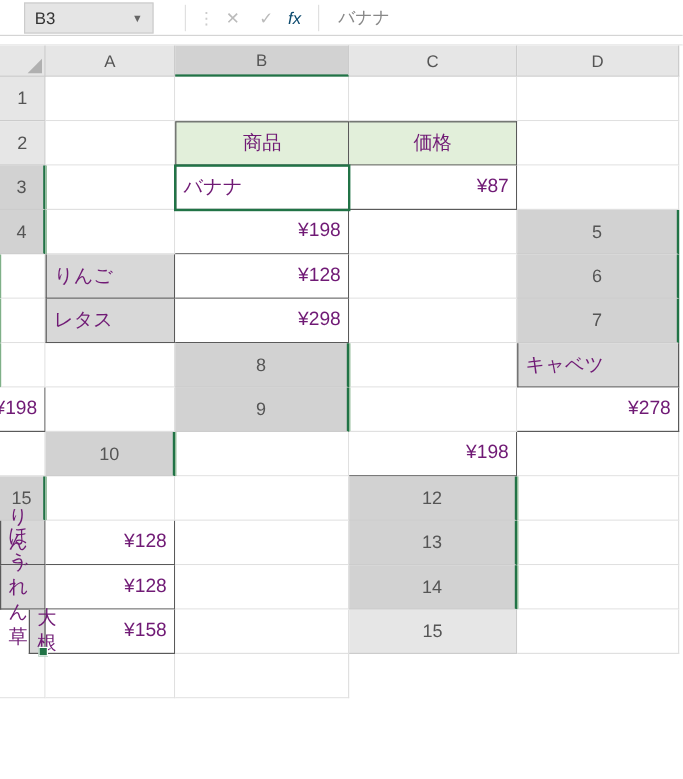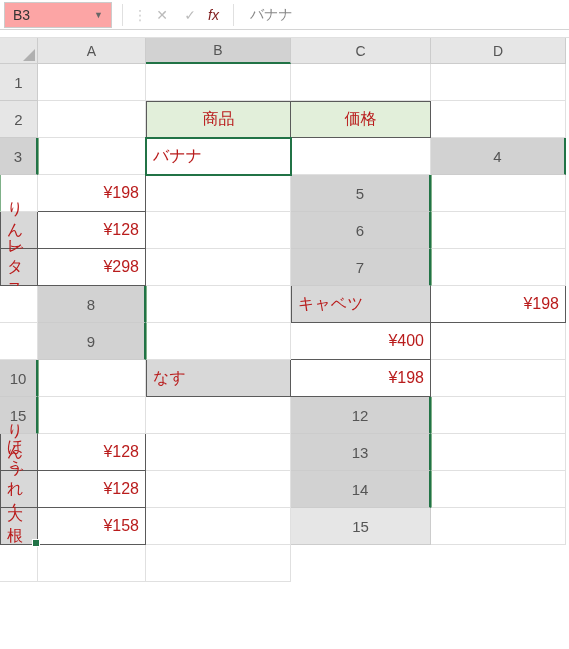--- a/index.html
+++ b/index.html
@@ -15,26 +15,26 @@
     align-items: center;
     height: 30px;
     border-bottom: 1px solid #d4d4d4;
     background: #fff;
     padding: 0;
   }
   .name-box {
     width: 108px;
     height: 26px;
     border: 1px solid #ccc;
-    margin: 2px 4px;
+    margin: 2px 20px;
     padding: 2px 8px;
     display: flex;
     align-items: center;
     justify-content: space-between;
-    background: #fca5a5;
+    background: #e5e5e5;
   }
   .name-box-text { font-size: 14px; }
   .name-box-arrow { color: #666; font-size: 9px; }
   .fb-sep {
     width: 1px;
     height: 22px;
     background: #e0e0e0;
     margin: 0 6px;
   }
   .fb-grip {
@@ -46,21 +46,21 @@
   .fb-btn {
     width: 24px;
     height: 24px;
     display: flex;
     align-items: center;
     justify-content: center;
     color: #bbb;
     font-size: 14px;
     margin: 0 2px;
   }
-  .fb-fx { font-style: italic; color: #7f1d1d; font-size: 14px; margin: 0 8px 0 4px; }
+  .fb-fx { font-style: italic; color: #0c4a6e; font-size: 14px; margin: 0 8px 0 4px; }
   .fb-input {
     flex: 1;
     height: 26px;
     padding: 2px 10px;
     display: flex;
     align-items: center;
     color: #888;
   }
   .separator-row { height: 8px; background: #fff; border-bottom: 1px solid #e0e0e0; }
   .sheet {
@@ -115,37 +115,37 @@
     border-right: 2px solid #217346;
   }
   .cell {
     border-right: 1px solid #e0e0e0;
     border-bottom: 1px solid #e0e0e0;
     height: 37px;
     display: flex;
     align-items: center;
     padding: 11px 6px;
     font-size: 16px;
-    color: #b91c1c;
+    color: #701a75;
     background: #fff;
   }
   .tbl { border-right: 1px solid #5a5a5a; border-bottom: 1px solid #5a5a5a; }
   .tbl.left { border-left: 1px solid #5a5a5a; }
   .tbl.top { border-top: 1px solid #5a5a5a; }
   .th {
     background: #e2efda;
     justify-content: center;
     font-size: 16px;
   }
   .price { justify-content: flex-end; }
   .selcell { background: #d8d8d8; }
   .active { background: #fff; outline: 2px solid #217346; outline-offset: -1px; z-index: 2; position: relative; }
   .selrange-a { border-left: 1px solid #7fb088; border-right: 1px solid #e0e0e0; }
   .selrange-d { border-right: 1px solid #e0e0e0; }
-  .handle-cell { position: relative; }
+  .handle-cell { position: relative; margin-left: 24px; }
   .handle-cell::after {
     content: "";
     position: absolute;
     right: -3px;
     bottom: -3px;
     width: 6px;
     height: 6px;
     background: #217346;
     border: 1px solid #fff;
   }
@@ -185,20 +185,21 @@
 
   <div class="row-head">2</div>
   <div class="cell"></div>
   <div class="cell tbl left top th">商品</div>
   <div class="cell tbl top th">価格</div>
   <div class="cell"></div>
 
   <div class="row-head sel">3</div>
   <div class="cell selrange-a"></div>
   <div class="cell tbl left active">バナナ</div>
+  <div class="cell tbl price">¥87</div>
   <div class="cell selrange-d"></div>
 
   <div class="row-head sel">4</div>
   <div class="cell selrange-a"></div>
   <div class="cell tbl price">¥198</div>
   <div class="cell selrange-d"></div>
 
   <div class="row-head sel">5</div>
   <div class="cell selrange-a"></div>
   <div class="cell tbl left selcell">りんご</div>
@@ -216,26 +217,25 @@
   <div class="cell selrange-d"></div>
 
   <div class="row-head sel">8</div>
   <div class="cell selrange-a"></div>
   <div class="cell tbl left selcell">キャベツ</div>
   <div class="cell tbl price">¥198</div>
   <div class="cell selrange-d"></div>
 
   <div class="row-head sel">9</div>
   <div class="cell selrange-a"></div>
-  <div class="cell tbl price">¥400</div>
+  <div class="cell tbl price">¥278</div>
   <div class="cell selrange-d"></div>
 
   <div class="row-head sel">10</div>
   <div class="cell selrange-a"></div>
-  <div class="cell tbl left selcell">なす</div>
   <div class="cell tbl price">¥198</div>
   <div class="cell selrange-d"></div>
 
   <div class="row-head sel">15</div>
   <div class="cell selrange-a"></div>
   <div class="cell selrange-d"></div>
 
   <div class="row-head sel">12</div>
   <div class="cell selrange-a"></div>
   <div class="cell tbl left selcell">りんご</div>

